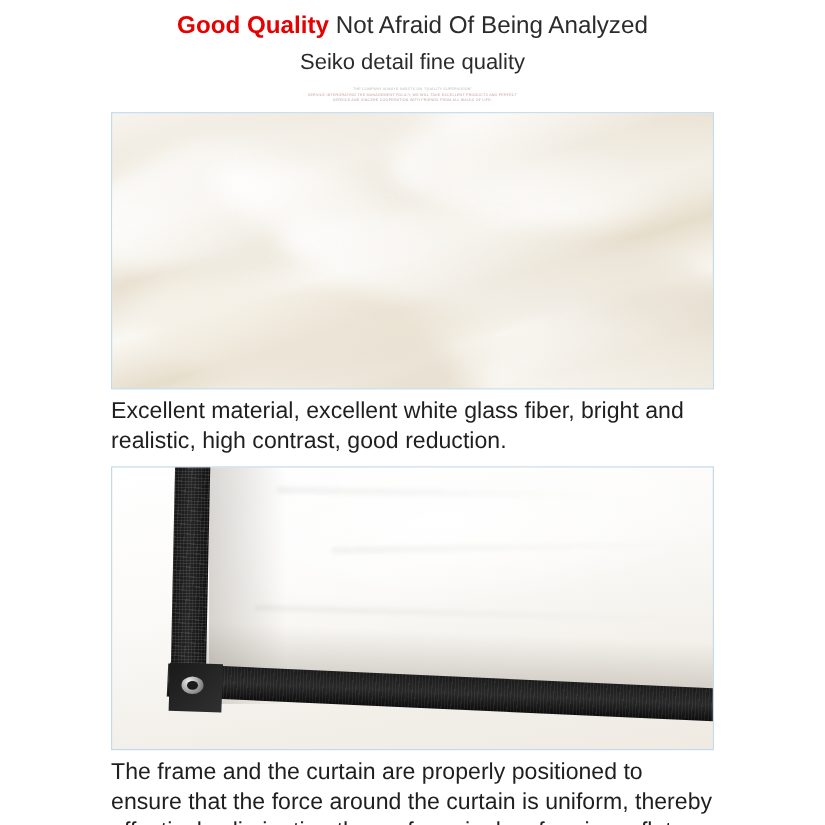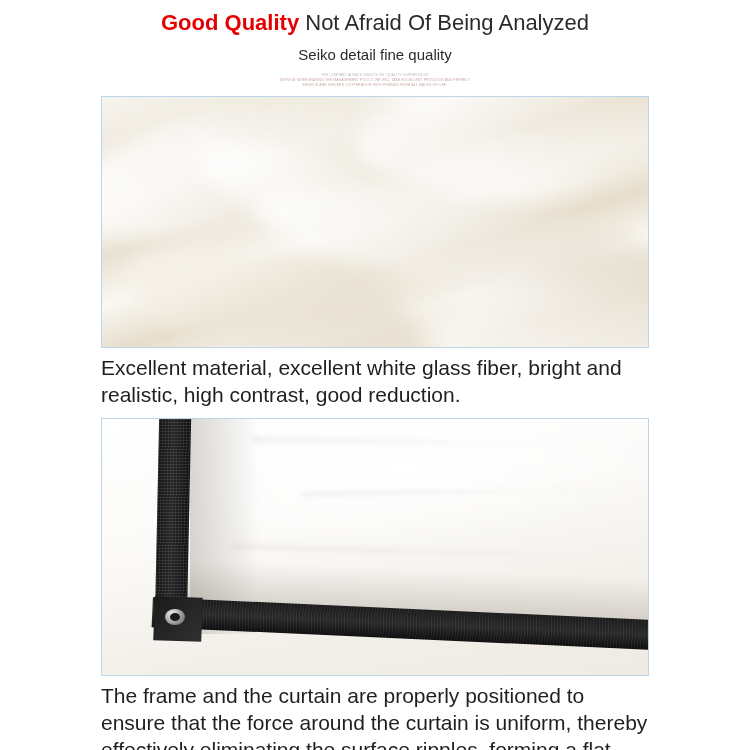--- a/index.html
+++ b/index.html
@@ -34,21 +34,21 @@
     font-weight: bold;
   }
   .headline .rest {
     color: #2b2b2b;
     font-weight: 400;
   }
   .subhead {
     text-align: center;
     margin: 0;
     padding-top: 10px;
-    font-size: 15px;
+    font-size: 20px;
     color: #2b2b2b;
     font-weight: 400;
   }
   .microtext {
     text-align: center;
     margin: 0;
     padding-top: 10px;
     font-size: 3.3px;
     line-height: 1.45;
     color: #c9a0a0;

